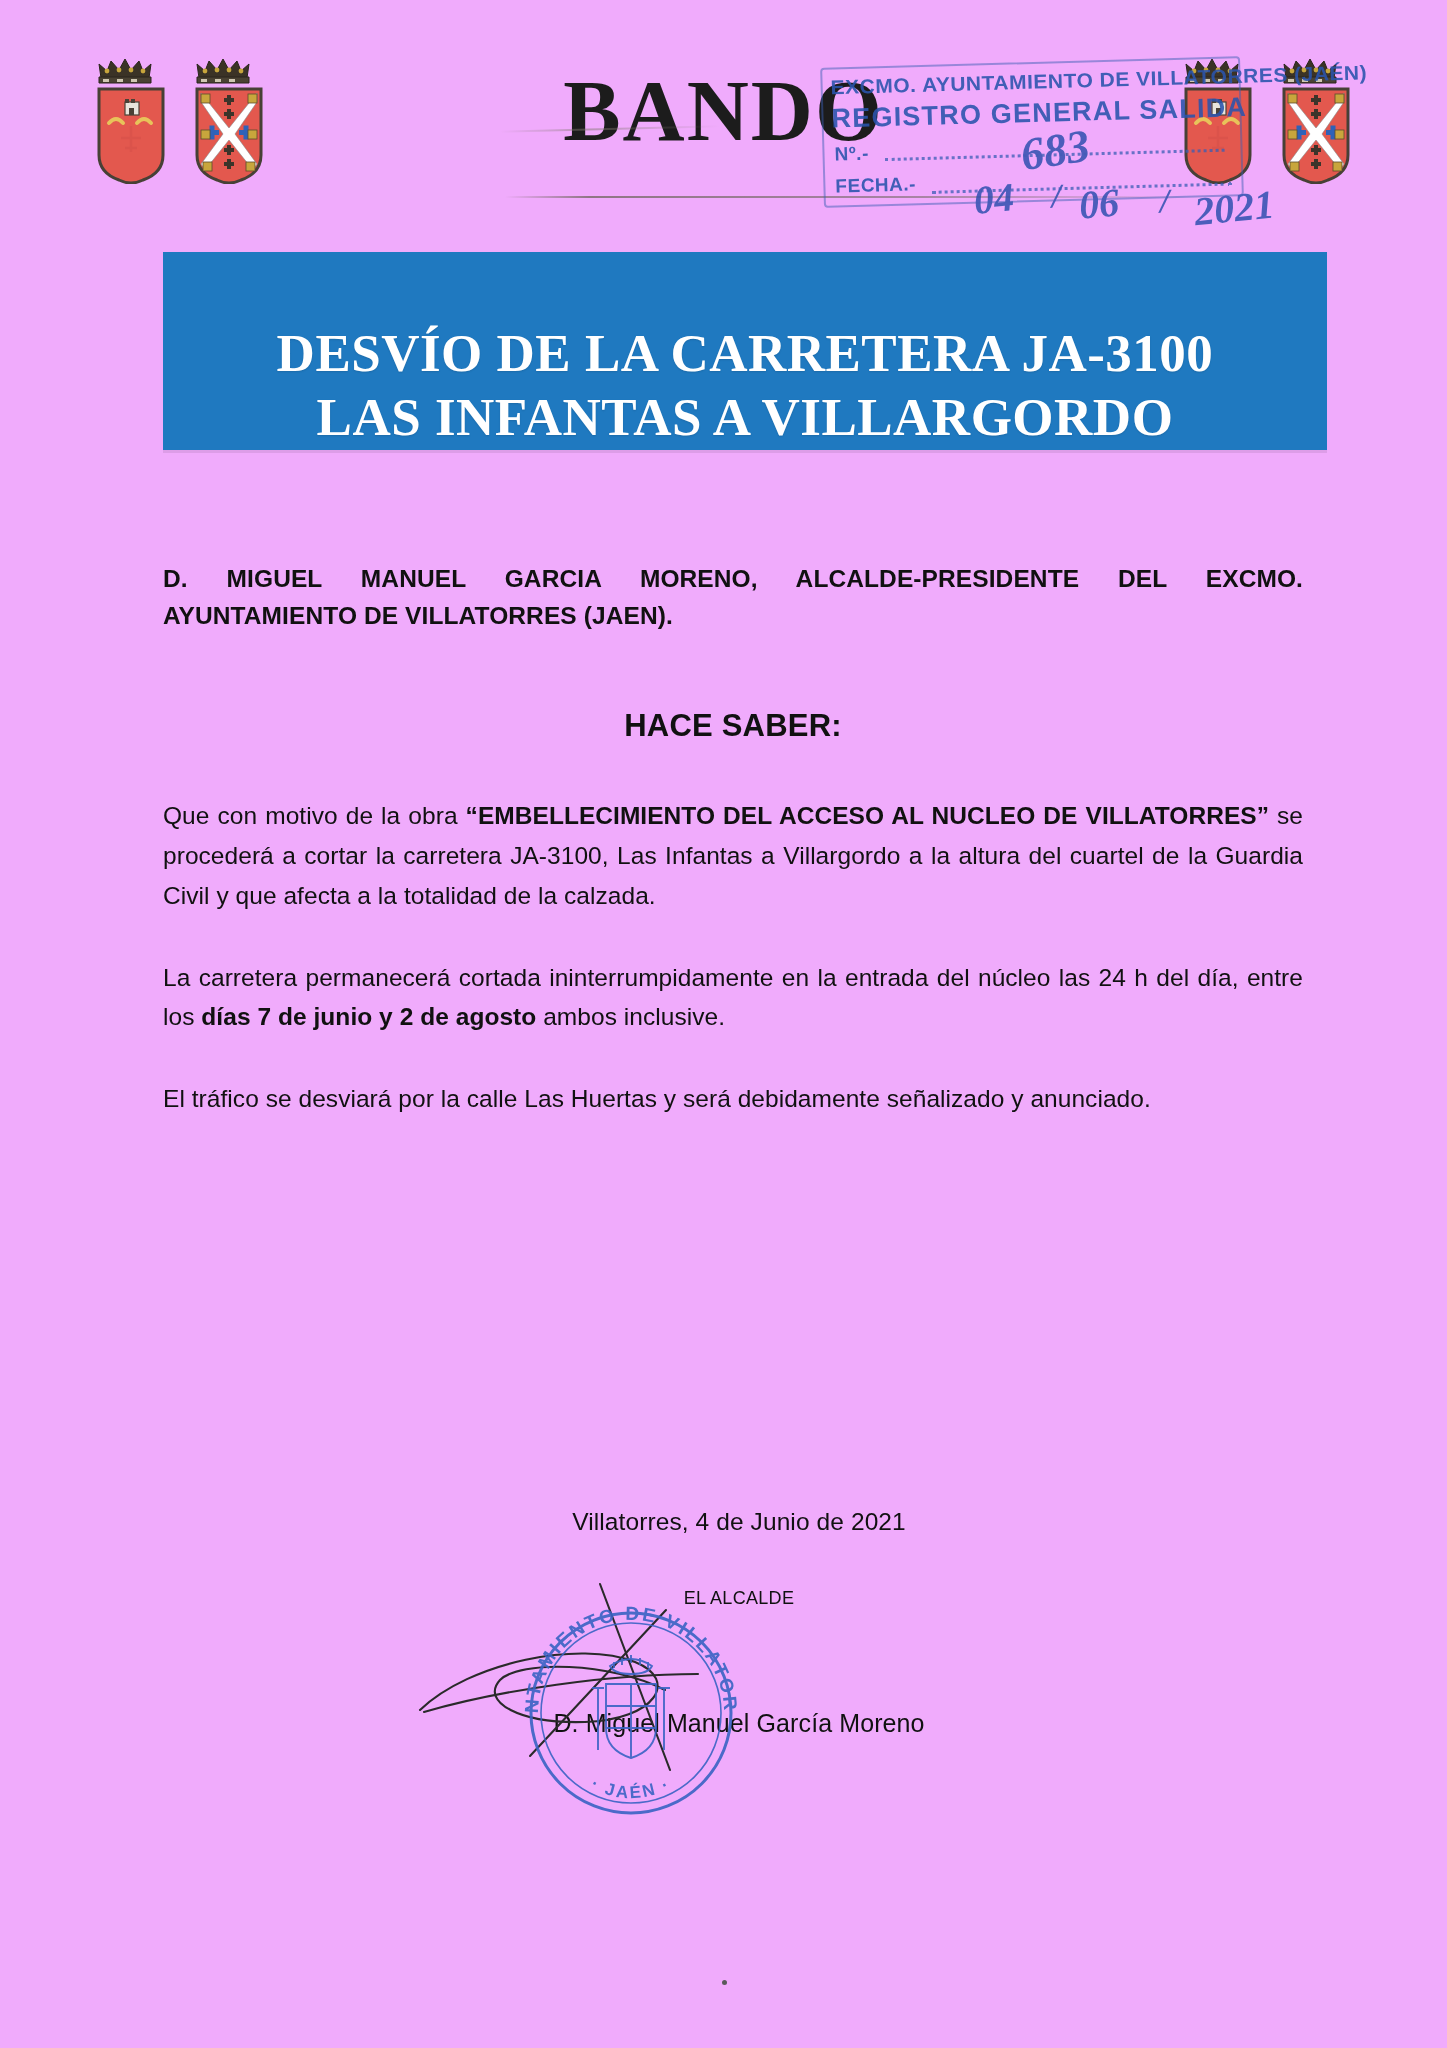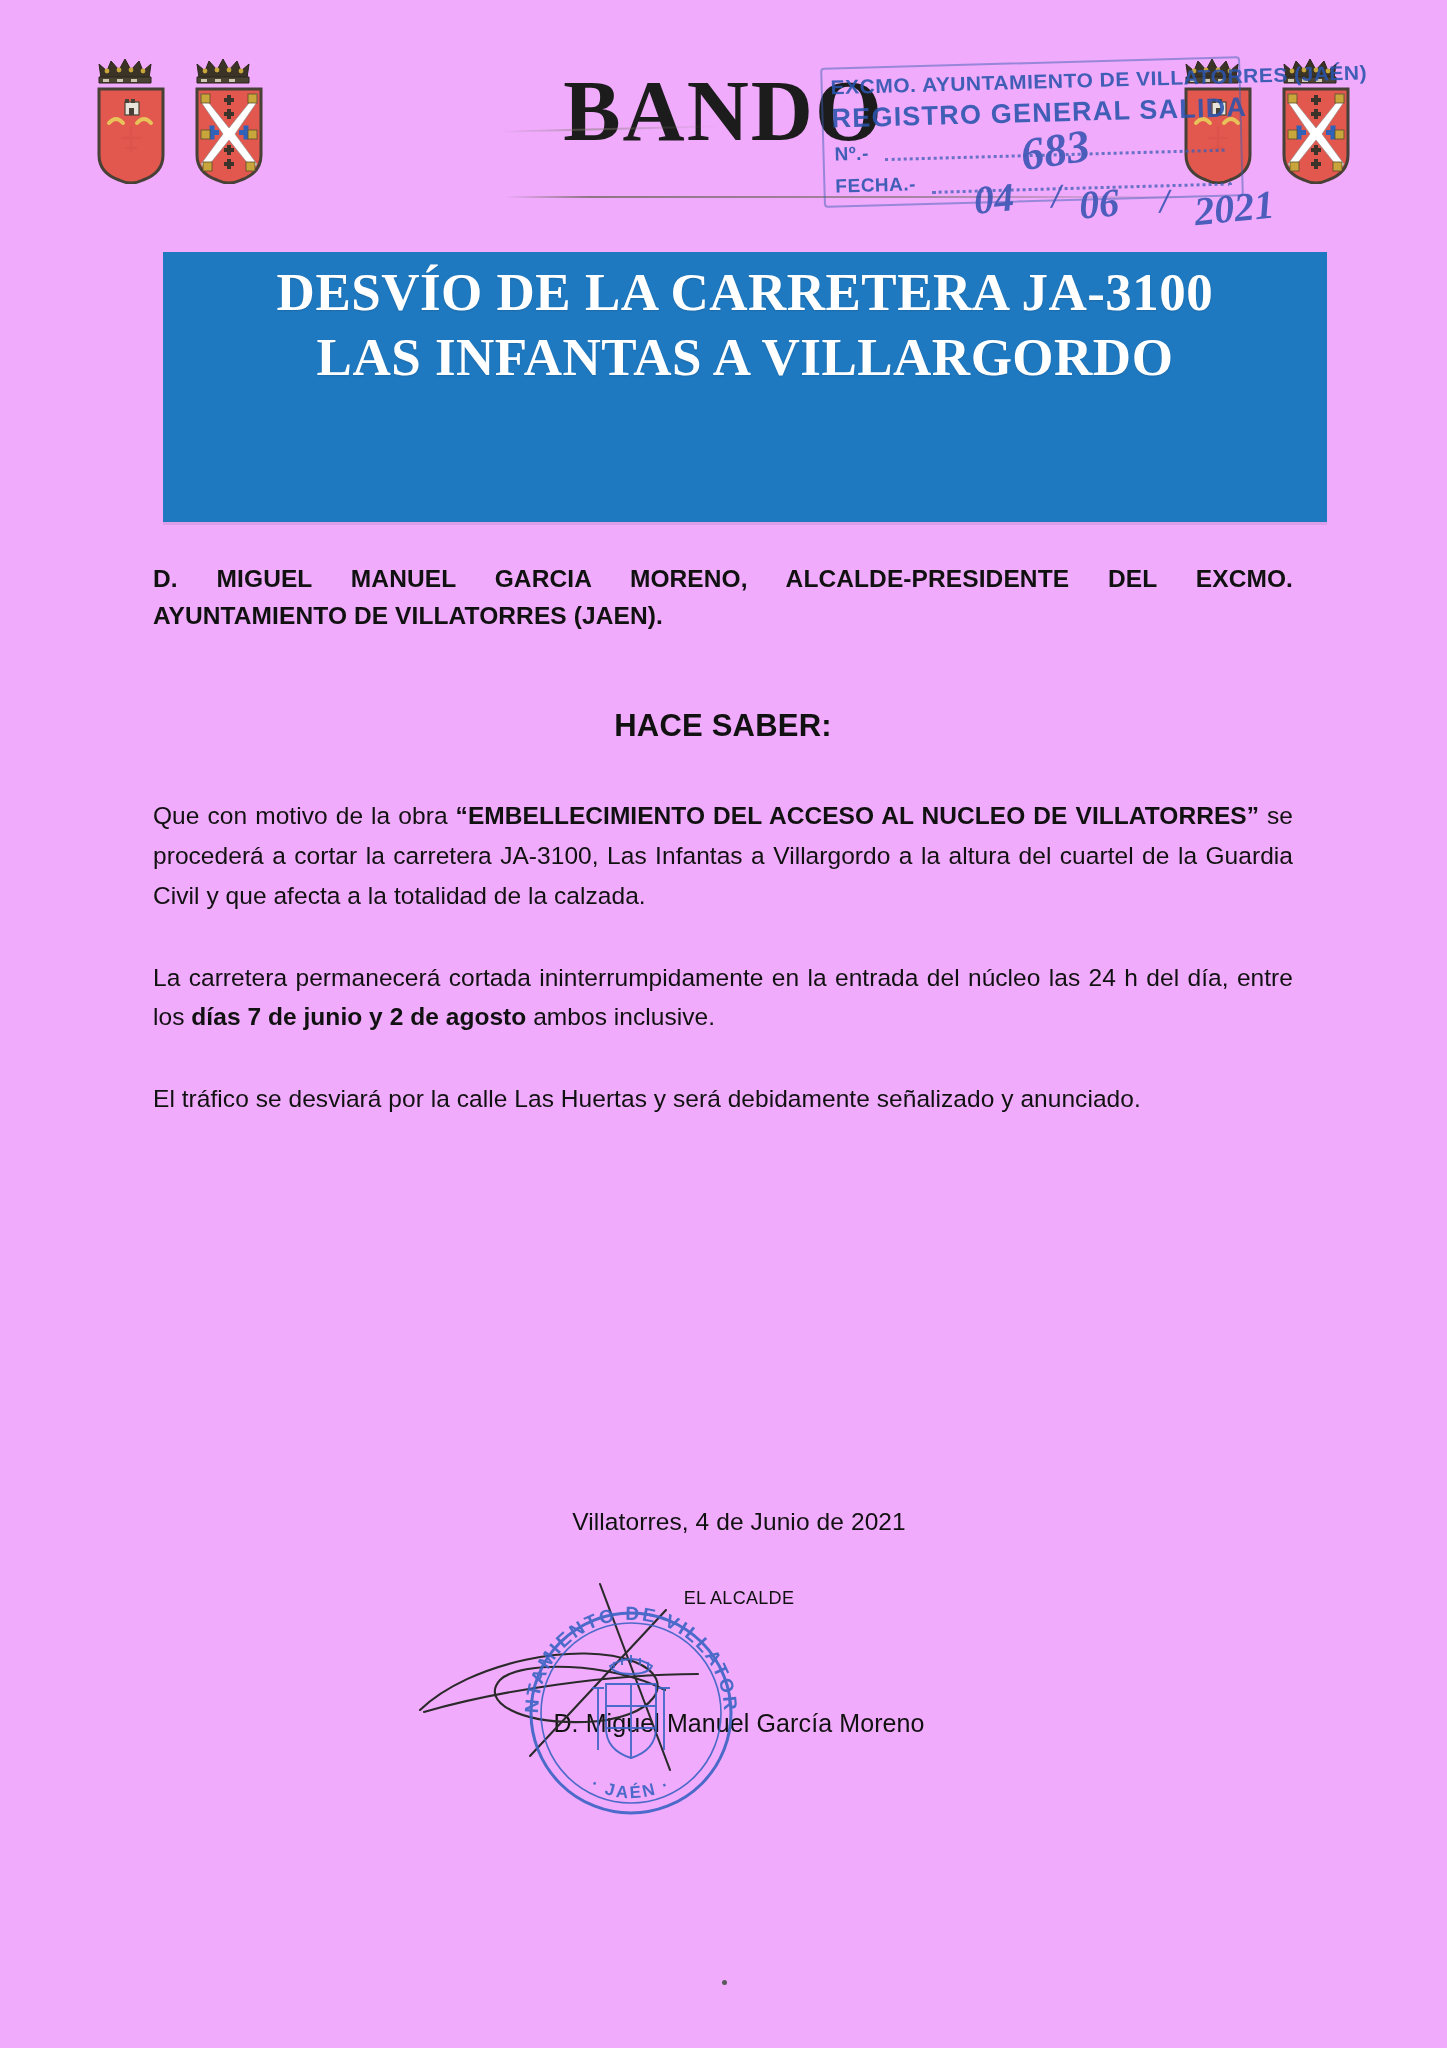--- a/index.html
+++ b/index.html
@@ -164,44 +164,44 @@
   .hand-y {  top: 128px; left: 370px; font-size: 40px; transform: rotate(-4deg); }
   .hand-slash1 { top: 116px; left: 228px; font-size: 34px; }
   .hand-slash2 { top: 124px; left: 336px; font-size: 34px; }
 
   
   .banner {
     position: absolute;
     left: 163px;
     top: 252px;
     width: 1164px;
-    height: 270px;
+    height: 198px;
     background: #1f79c0;
     display: flex;
-    align-items: flex-start;
+    align-items: flex-end;
     justify-content: center;
     box-shadow: 0 3px 0 0 rgba(0,0,0,.08);
   }
   .banner-inner {
     text-align: center;
     font-family: "Liberation Serif", serif;
     font-weight: bold;
     color: #ffffff;
     font-size: 53px;
     line-height: 1.22;
     letter-spacing: .5px;
     text-shadow: 0 1px 2px rgba(0,0,0,.12);
     padding-top: 8px;
   }
   .banner-line { display: block; white-space: nowrap; }
 
   
   .body-wrap {
     position: absolute;
-    left: 153px;
+    left: 163px;
     top: 560px;
     width: 1140px;
   }
 
   .intro {
     font-size: 24.5px;
     font-weight: bold;
     line-height: 1.52;
     text-align: justify;
     letter-spacing: .1px;

